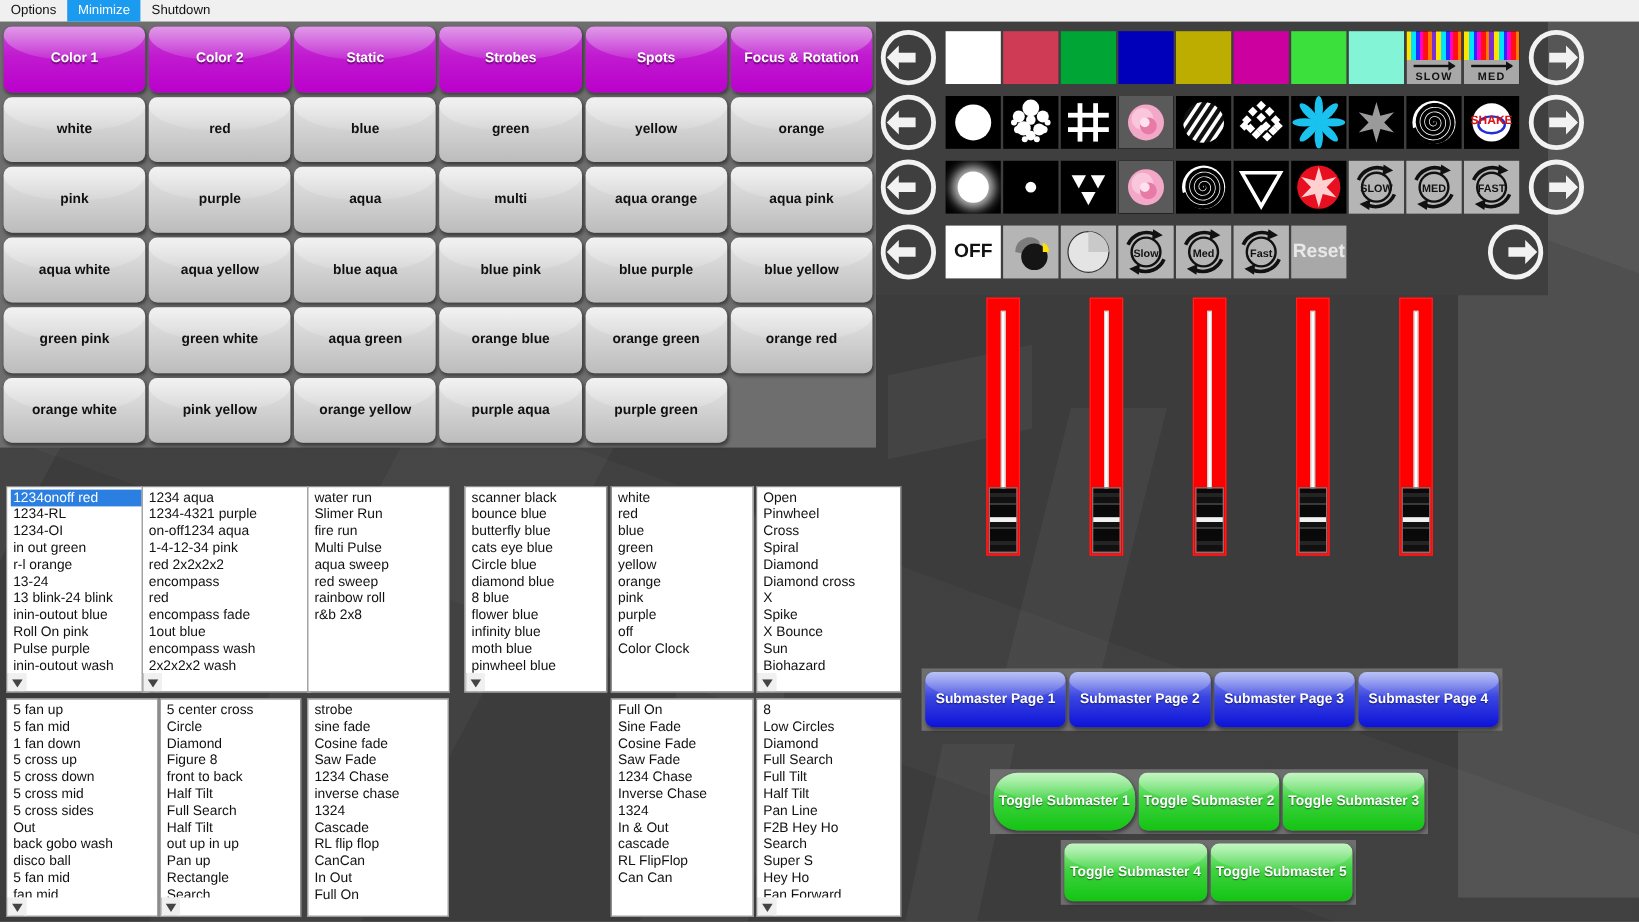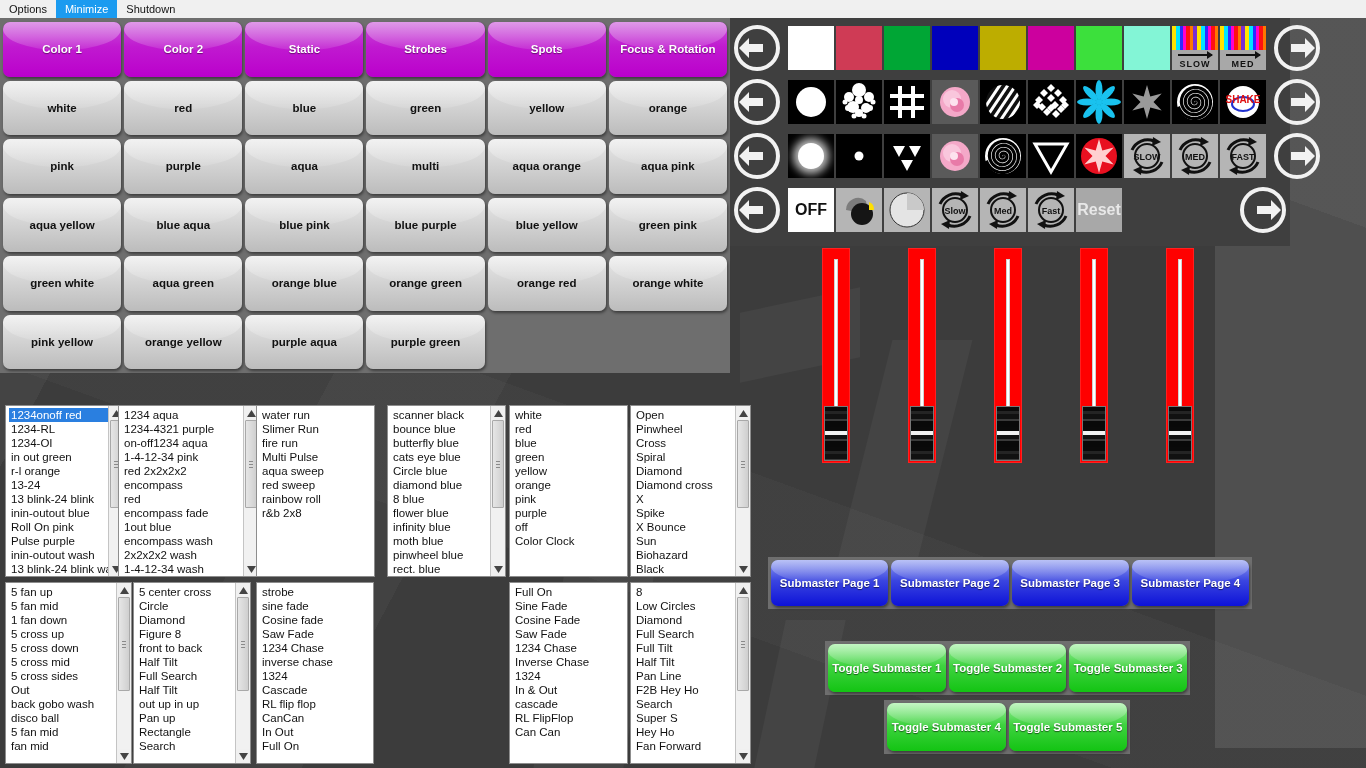--- a/index.html
+++ b/index.html
@@ -96,21 +96,21 @@
   #faderzone { position:absolute; left:766px; top:248px; width:460px; height:222px; z-index:8; }
   .fader { position:absolute; width:28px; height:215px; background:#ff0000; border:1px solid #ff2020; }
   .fader .rail { position:absolute; left:50%; transform:translateX(-50%); top:10px; bottom:52px; width:4px; background:#fff; border:1px solid #d0d0d0; }
   .fader .handle { position:absolute; left:1px; right:1px; bottom:1px; height:55px;
      background: repeating-linear-gradient(to bottom,#0a0a0a 0 4px,#242424 4px 7px,#111 7px 12px,#3a3a3a 12px 14px,#090909 14px 20px);
      border:1px solid #777; }
   .fader .handle::after { content:""; position:absolute; left:0; right:0; top:46%; height:4px; background:#f2f2f2; }
   
   .lb {
     position: absolute; background: #fff; border: 1px solid #8d8d8d;
-    overflow: hidden; display: flex; z-index: 12;
+    overflow: hidden; display: flex; z-index: 12; flex-direction: column;
   }
   .lb .items { flex: 1 1 auto; padding: 2px 0 0 3px; overflow: hidden; }
   .lb .items div {
     font-size: 11.5px; line-height: 14px; color: #111; white-space: nowrap;
     padding-left: 2px; font-family: "Liberation Sans", sans-serif;
   }
   .lb .items div.sel { background: #2a7fe0; color: #fff; }
   .lb .sb {
     flex: 0 0 15px; width: 15px; background: #f1f1f1; border-left: 1px solid #c4c4c4;
     display: flex; flex-direction: column; align-items: center; position: relative;
@@ -203,20 +203,23 @@
     <div class="gbtn grey">
       <span>multi</span>
     </div>
     <div class="gbtn grey">
       <span>aqua orange</span>
     </div>
     <div class="gbtn grey">
       <span>aqua pink</span>
     </div>
     <div class="gbtn grey">
+      <span>aqua white</span>
+    </div>
+    <div class="gbtn grey">
       <span>aqua yellow</span>
     </div>
     <div class="gbtn grey">
       <span>blue aqua</span>
     </div>
     <div class="gbtn grey">
       <span>blue pink</span>
     </div>
     <div class="gbtn grey">
       <span>blue purple</span>
@@ -850,21 +853,21 @@
     </div>
     <div class="smbtn blue" style="flex: 1 1 0px;">
       <span>Submaster Page 3</span>
     </div>
     <div class="smbtn blue" style="flex: 1 1 0px;">
       <span>Submaster Page 4</span>
     </div>
   </div>
 
 <div class="smrow" style="left:825px;top:641px;width:365px;height:54px;">
-    <div class="smbtn green" style="flex: 1 1 0px;">
+    <div class="smbtn green" style="flex: 1 1 0px; border-radius: 20px;">
       <span>Toggle Submaster 1</span>
     </div>
     <div class="smbtn green" style="flex: 1 1 0px;">
       <span>Toggle Submaster 2</span>
     </div>
     <div class="smbtn green" style="flex: 1 1 0px;">
       <span>Toggle Submaster 3</span>
     </div>
   </div>
 <div class="smrow" style="left:884px;top:700px;width:246px;height:54px;">

